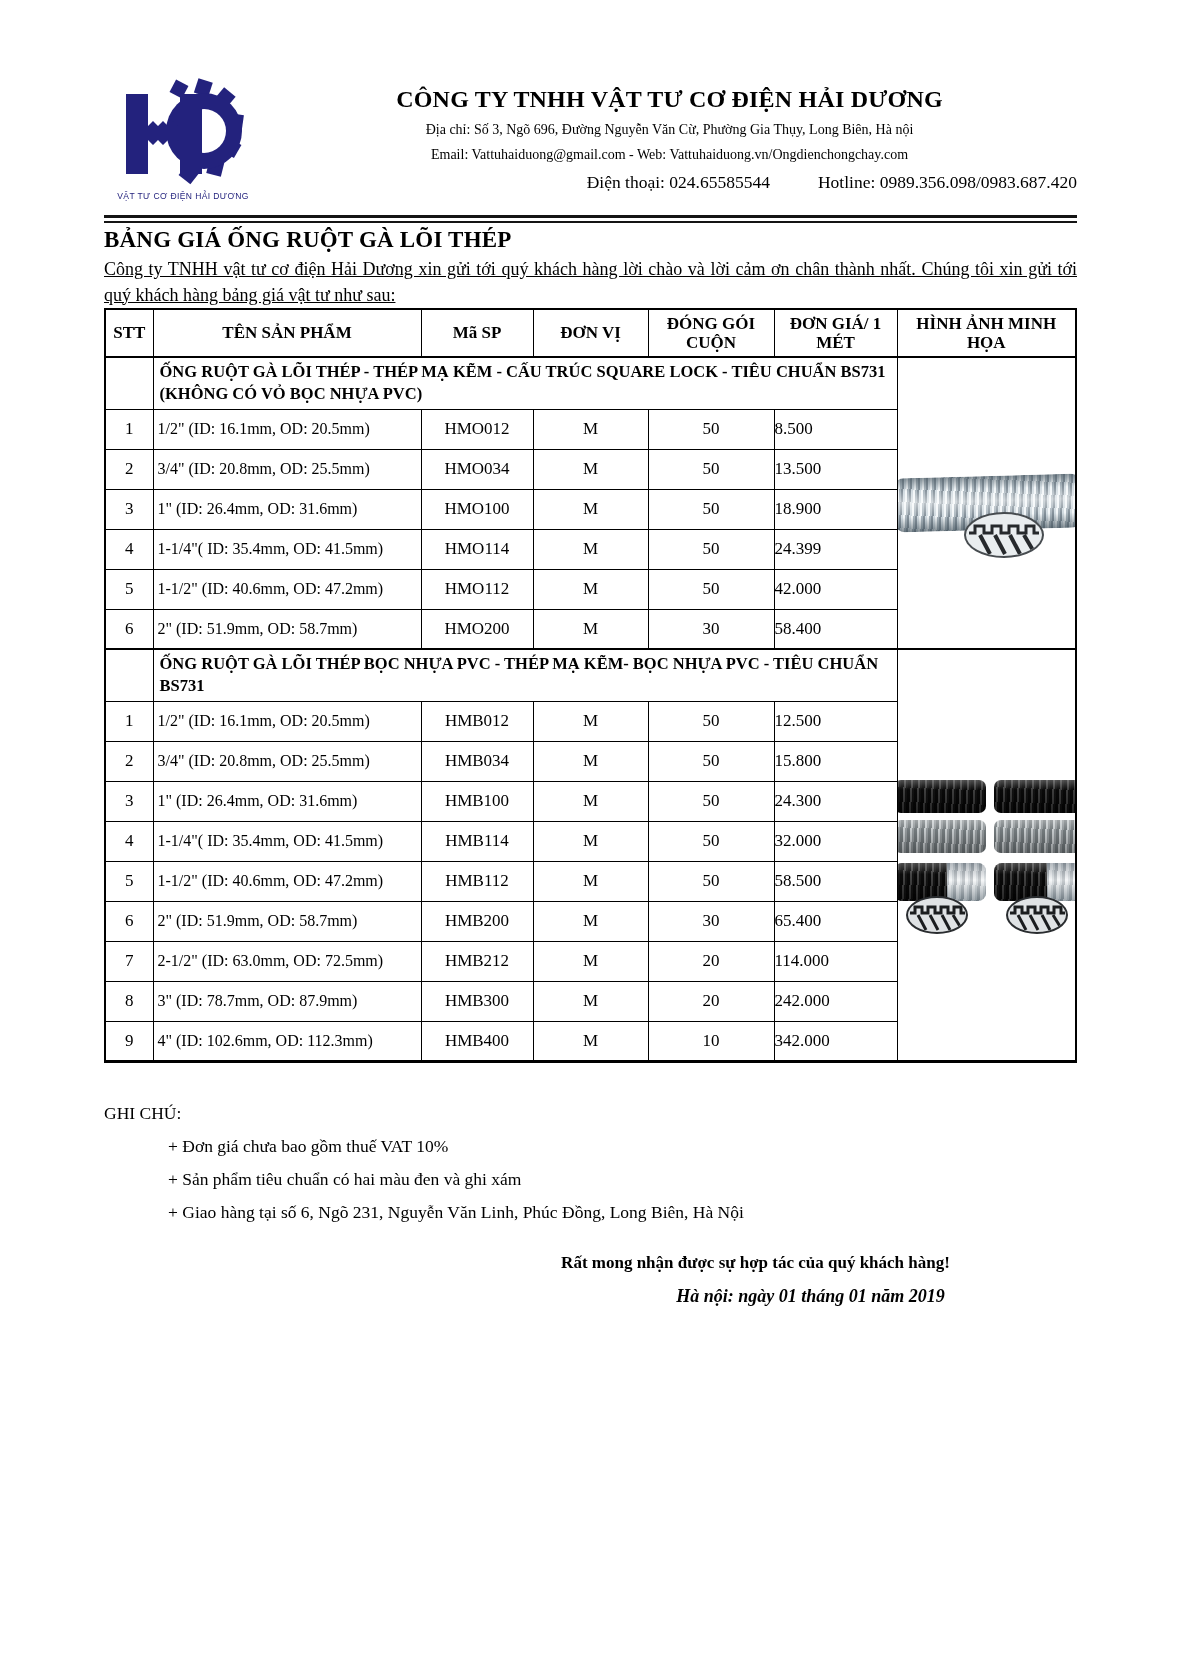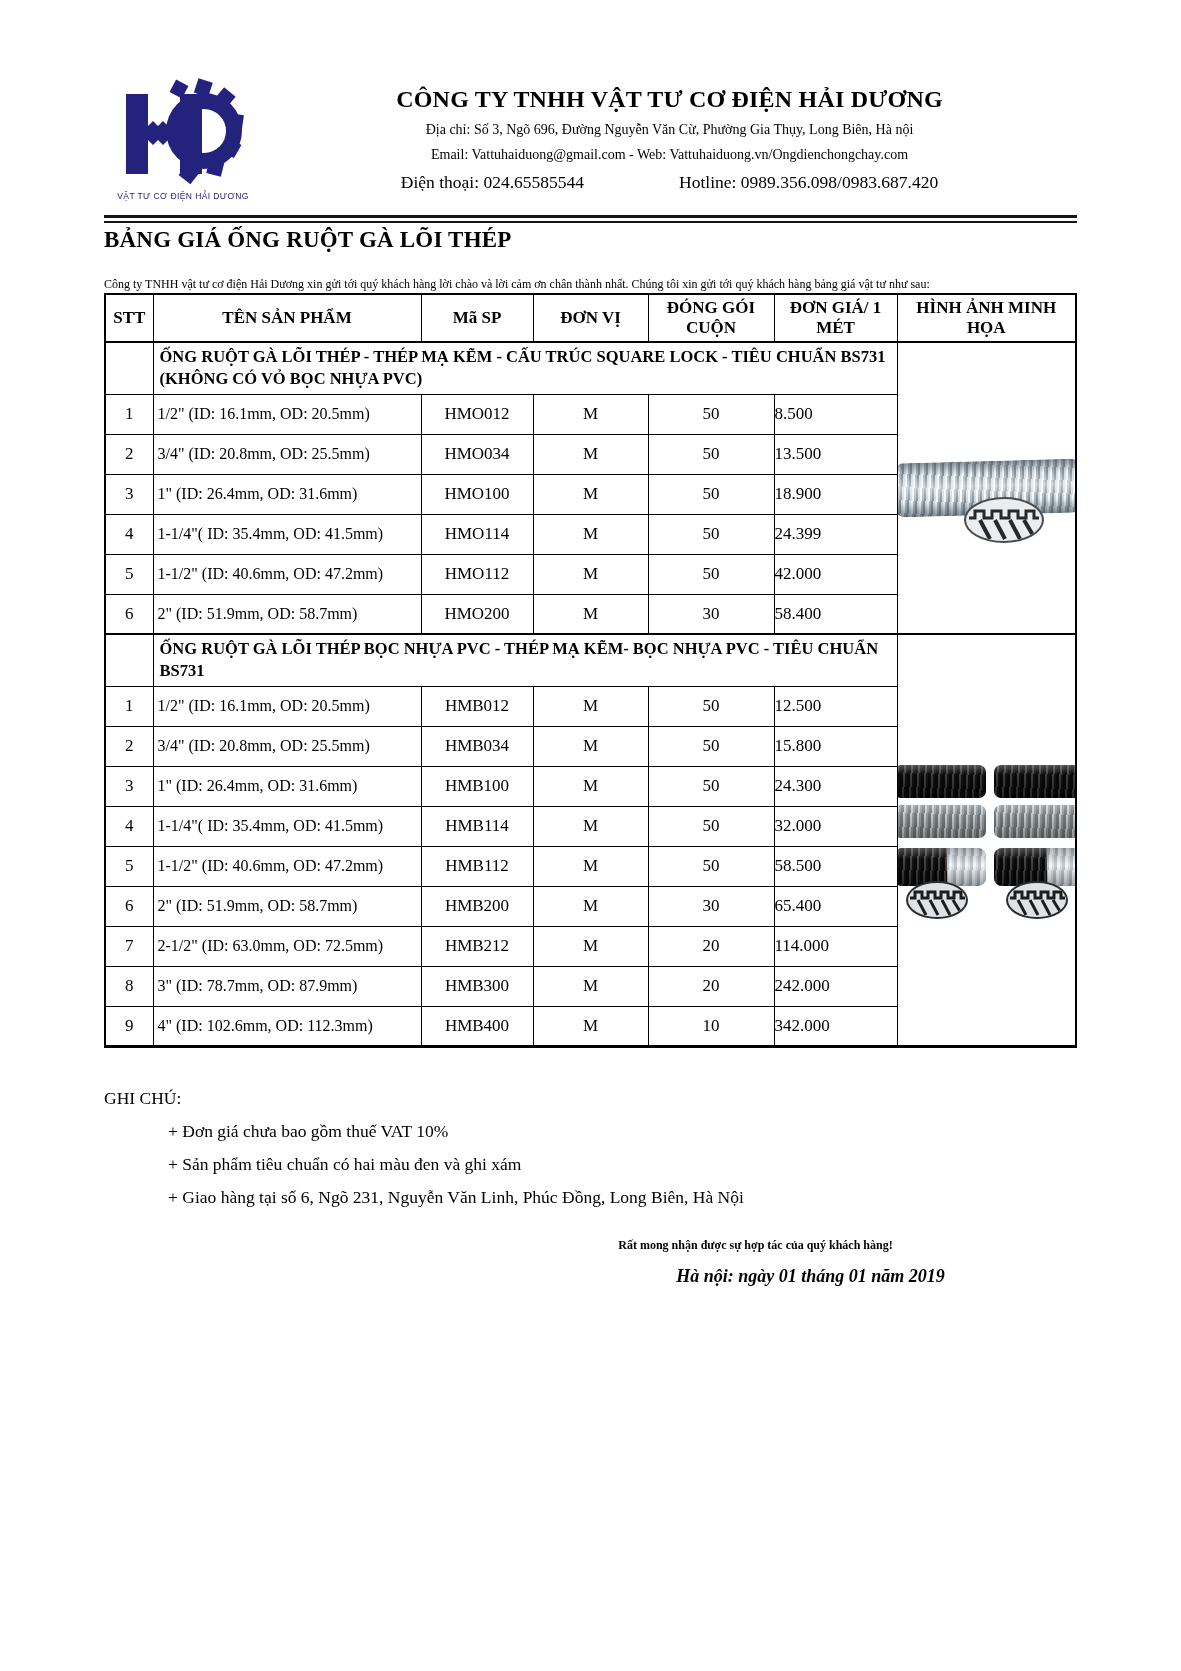--- a/index.html
+++ b/index.html
@@ -12,27 +12,27 @@
 
   
   .doc-header { display:flex; align-items:flex-start; }
   .logo-block { width:158px; flex:0 0 158px; text-align:center; }
   .logo-block svg { display:block; margin:0 auto; }
   .logo-caption { font-family:"Liberation Sans","DejaVu Sans",sans-serif;
     font-size:8.5px; color:#23227d; letter-spacing:.4px; white-space:nowrap; margin-top:1px; }
   .header-text { flex:1; text-align:center; padding-top:8px; }
   .company-name { font-size:24px; font-weight:bold; letter-spacing:.2px; }
   .h-line { font-size:14px; margin-top:9px; }
-  .phone-line { display:flex; justify-content:center; gap:95px; font-size:17.5px; margin-top:9px; }
+  .phone-line { display:flex; justify-content:flex-end; gap:48px; font-size:17.5px; margin-top:9px; }
 
   .double-rule { margin-top:14px; height:8px;
     border-top:3px solid #141414; border-bottom:2px solid #141414; }
 
   .doc-title { text-align:left; font-size:23px; font-weight:bold; margin-top:4px; letter-spacing:.2px; }
-  .intro { font-size:12px; line-height:1.42; margin-top:23px; text-align:justify; }
+  .intro { font-size:18px; line-height:1.42; margin-top:4px; text-align:justify;text-decoration:underline; }
 
   
   table.price-table { border-collapse:collapse; width:971px; 
     border:2px solid #000; border-bottom:3px solid #000; table-layout:fixed; }
   .price-table th, .price-table td { border:1px solid #000; font-size:17px; vertical-align:middle; }
   .price-table thead th { font-weight:bold; height:48px; line-height:1.15; padding:2px 2px;
     border-bottom:2px solid #000; }
   tr.section-row td { border-top:2px solid #000; }
   td.section-heading { font-weight:bold; font-size:16.5px; line-height:1.35;
     padding:3px 6px; height:46px; text-align:left; }
@@ -77,21 +77,21 @@
   .half-silver { right:0; width:42%;
     background:
       linear-gradient(180deg, rgba(90,100,110,.40) 0%, rgba(255,255,255,.45) 45%, rgba(60,75,85,.45) 100%),
       repeating-linear-gradient(94deg,#9aa2a8 0 3px,#eef1f3 3px 6px,#c8cfd3 6px 8px); }
   .inset-pvc { left:12px; top:116px; width:62px; height:38px; background:#dfe2e4; border-color:#2a2d30; }
 
   
   .notes { margin-top:9px; }
   .notes-heading { font-size:17.5px;margin-top:40px; }
   .note-item { font-size:17.5px; margin-top:12px; padding-left:64px; }
-  .thanks { margin-top:30px; font-size:12px; font-weight:bold; text-align:center; padding-left:330px; }
+  .thanks { margin-top:30px; font-size:17px; font-weight:bold; text-align:center; padding-left:330px; }
   .dateline { margin-top:13px; font-size:18px; font-style:italic; font-weight:600;
     text-align:center; padding-left:440px; }
 </style>
 </head>
 <body>
 
 <div class="page">
 
   <header class="doc-header">
     <div class="logo-block">

